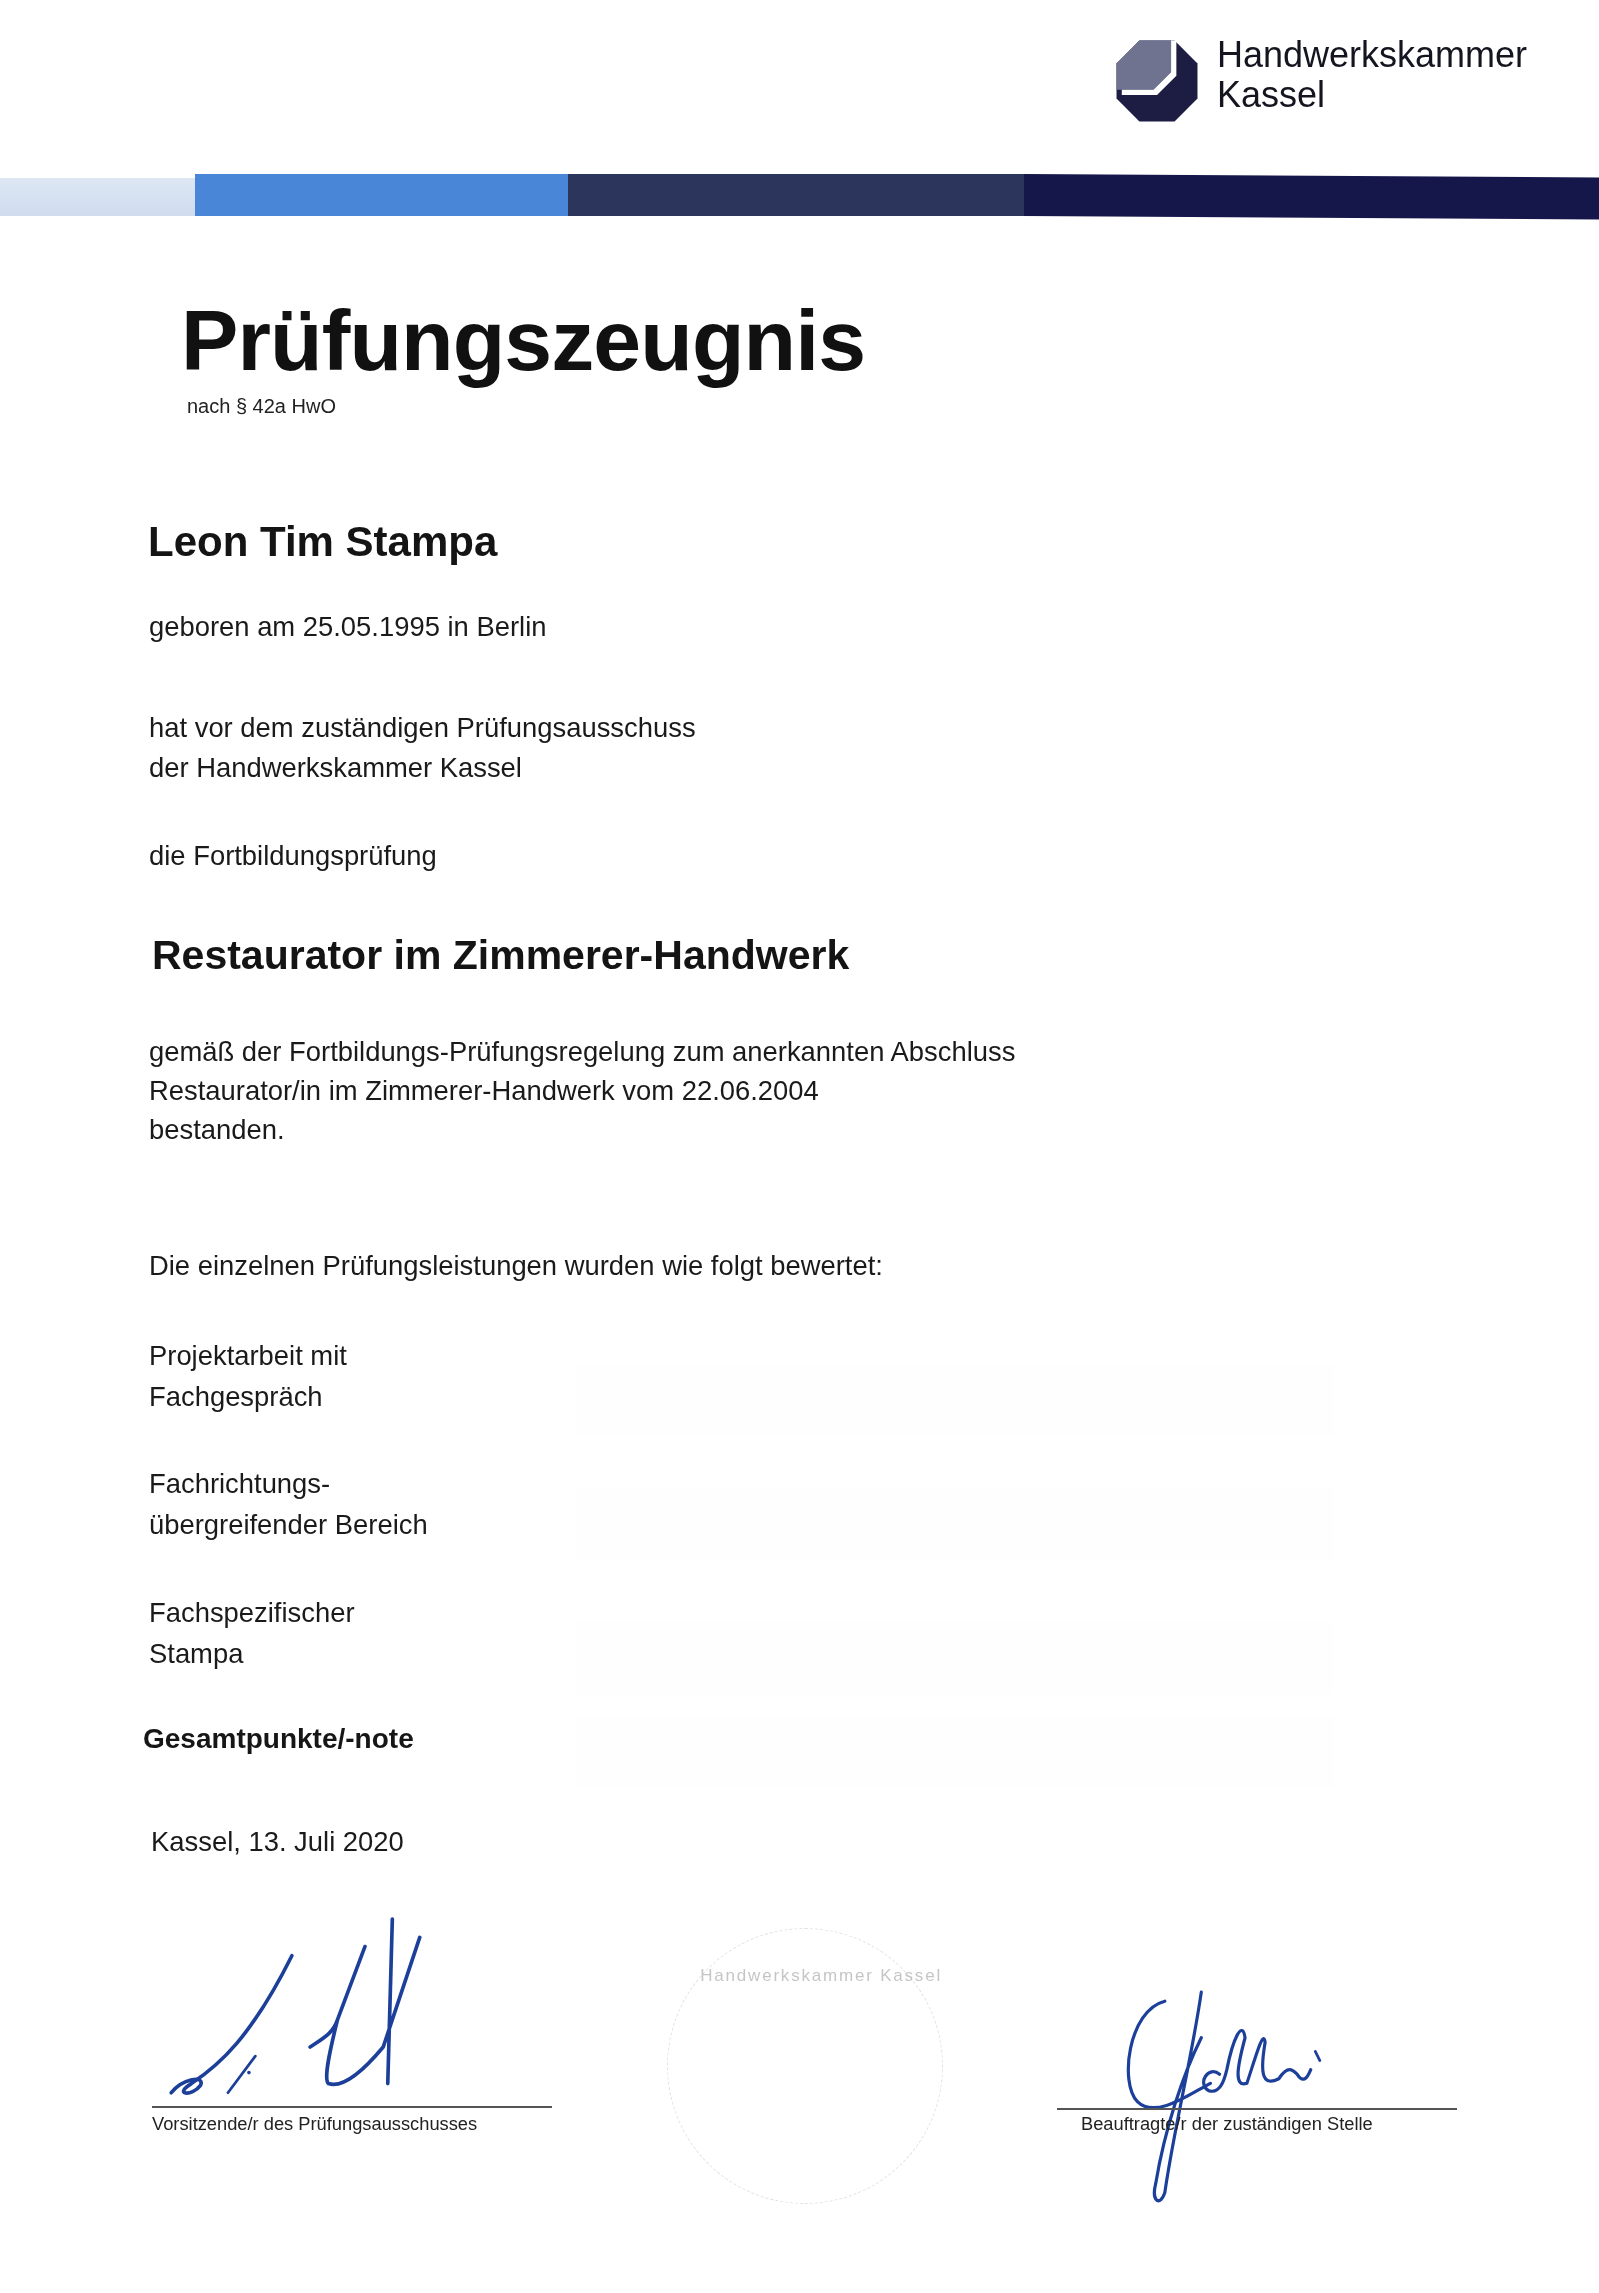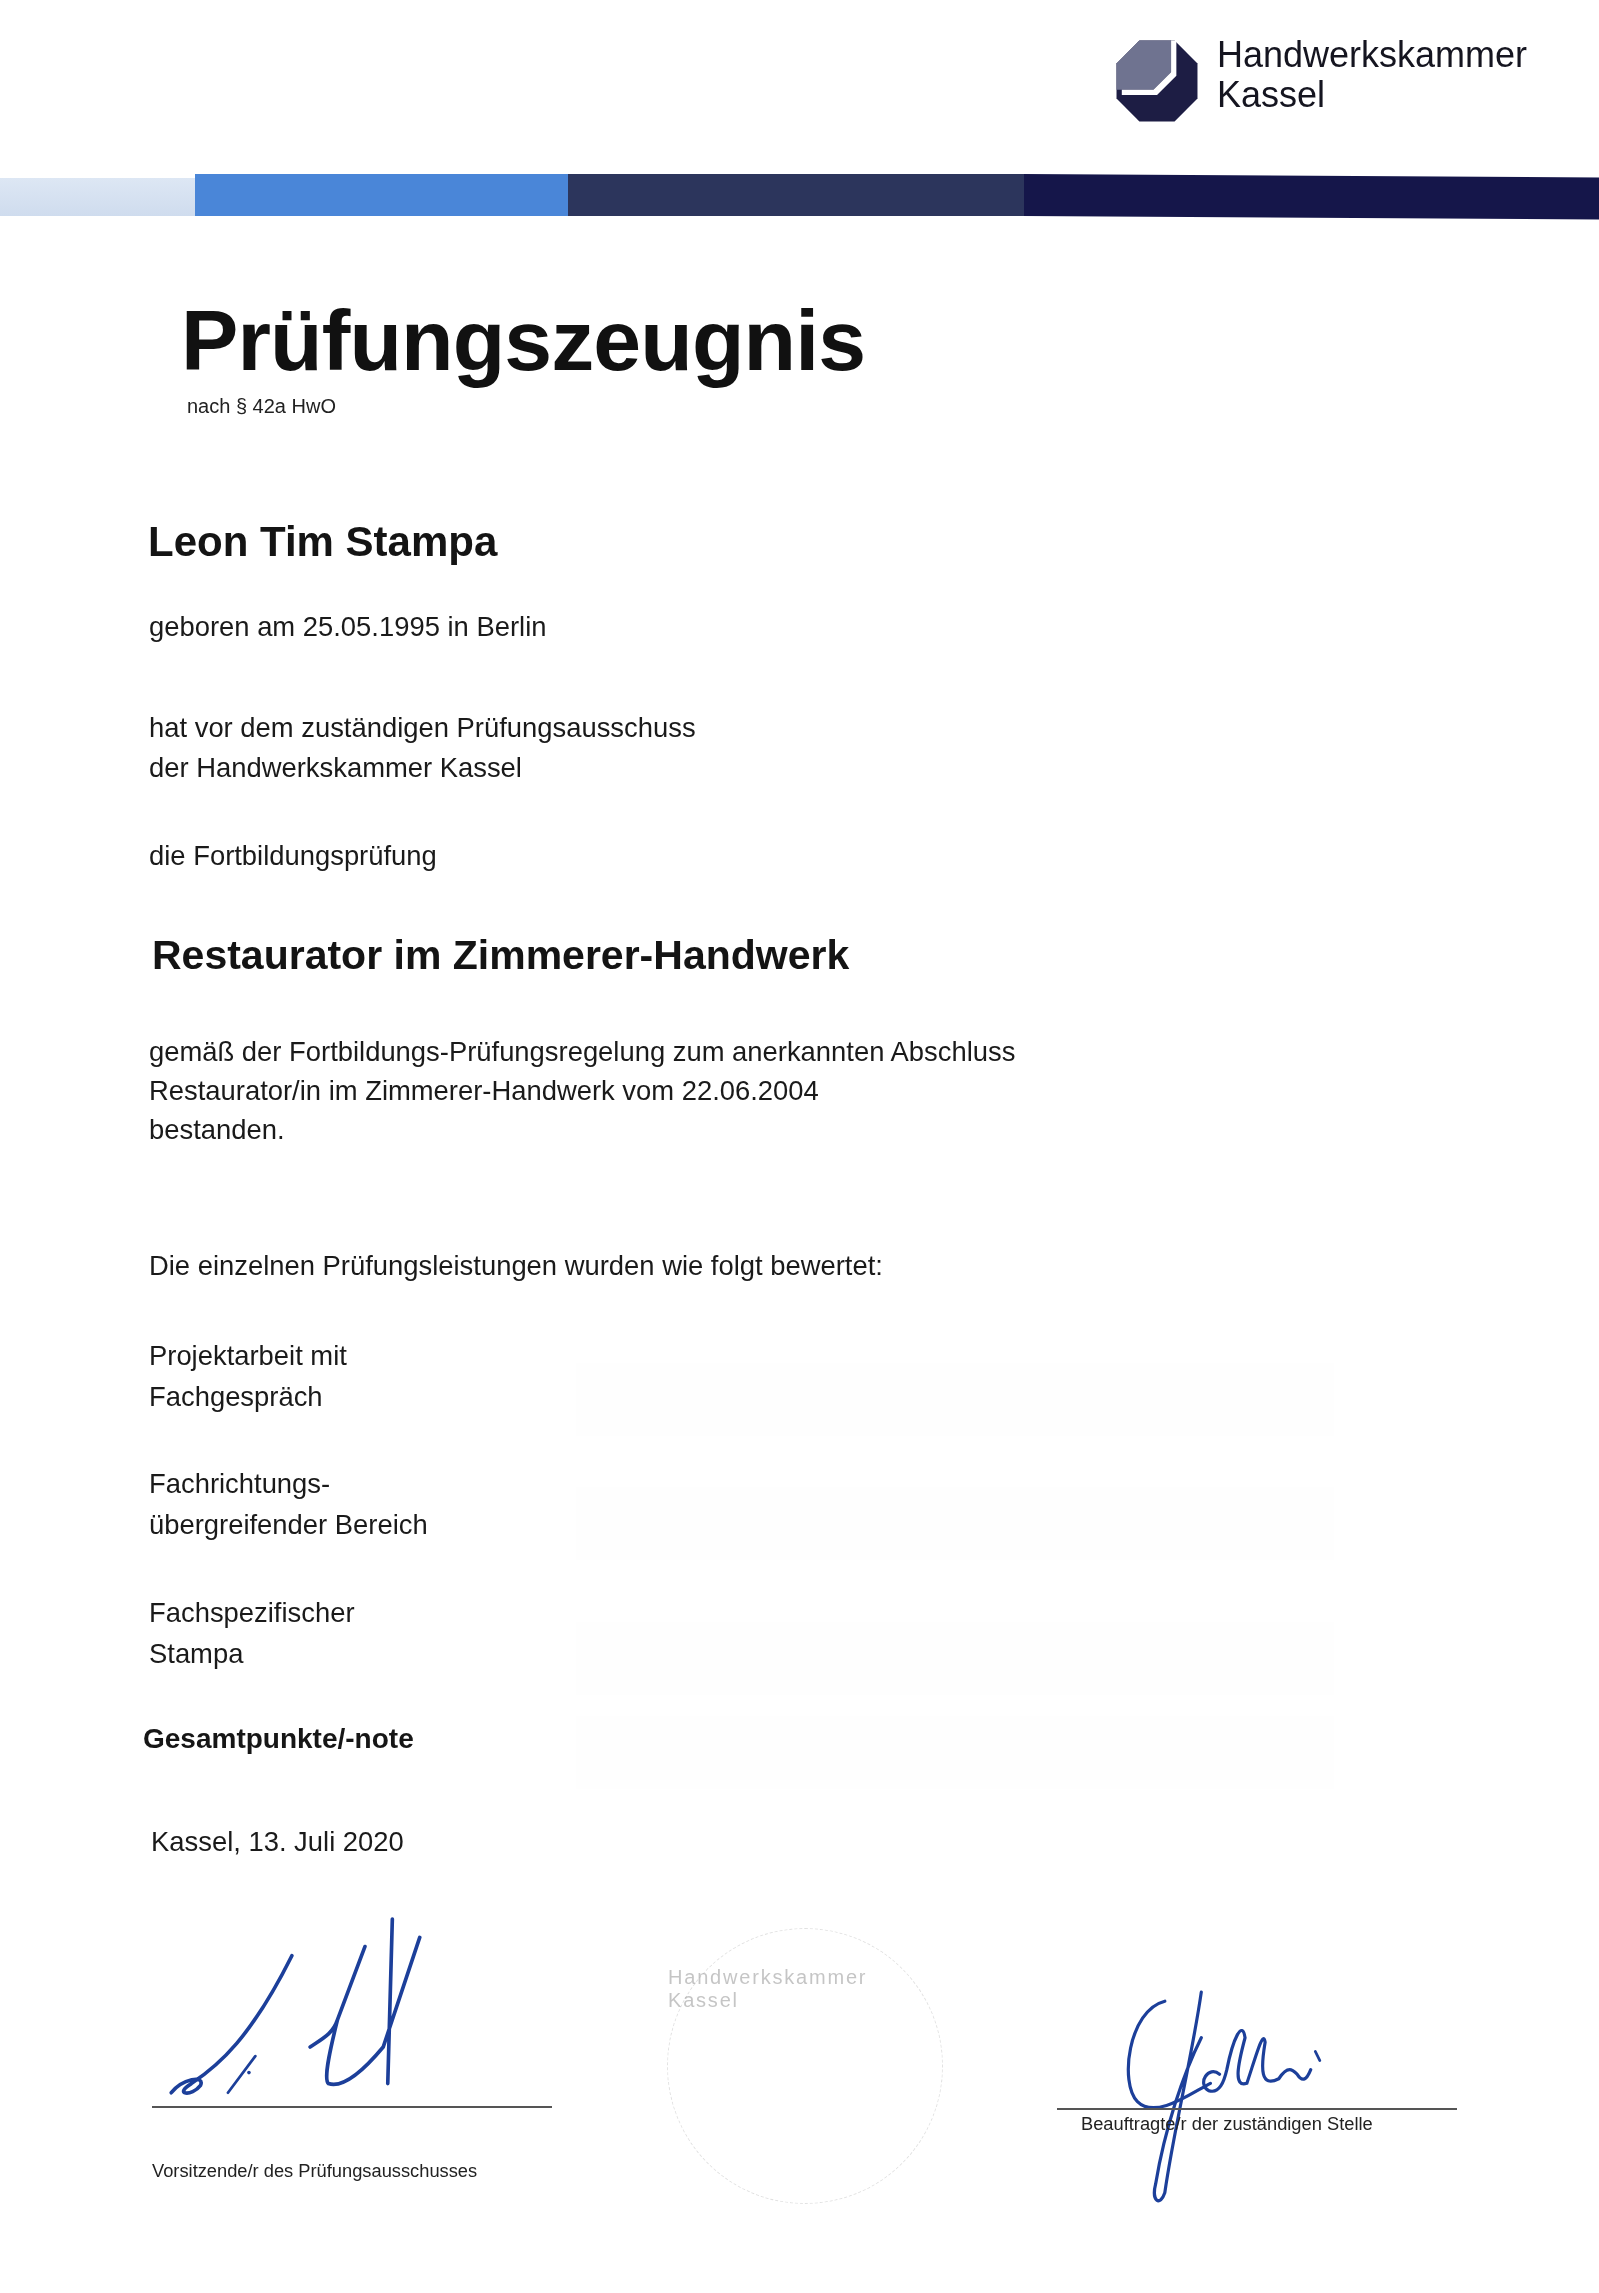--- a/index.html
+++ b/index.html
@@ -87,22 +87,22 @@
       font-size: 18.3px; color: #222;
     }
     .signature { overflow: visible; }
 
     .seal {
       left: 667px; top: 1928px; width: 274px; height: 274px;
       border-radius: 50%;
       border: 1.8px dashed rgba(170,170,170,0.35);
     }
     .seal-text {
-      left: 0; right: 0; top: 37px; text-align: left;
-      font-size: 20px; color: rgba(150,150,150,0.55); letter-spacing: 1.8px;
+      left: 0; right: 0; top: 37px; text-align: right;
+      font-size: 17px; color: rgba(150,150,150,0.55); letter-spacing: 1.8px;
     }
   </style>
 </head>
 <body>
 
 <svg class="abs logo-mark" viewBox="0 0 100 100">
   <polygon points="30,4 70,4 96,30 96,70 70,96 30,96 4,70 4,30" fill="#1d1d44"></polygon>
   <polygon points="30,4 66,4 66,40 46,60 10,60 4,60 4,30" fill="#6f7390"></polygon>
   <polygon points="66,4 72,4 72,44 50,66 10,66 10,60 46,60 66,40" fill="#ffffff"></polygon>
 </svg>
@@ -158,21 +158,21 @@
 
 <div class="abs place-date">Kassel, 13. Juli 2020</div>
 
 <svg class="abs signature" style="left:164px; top:1919px; width:274px; height:183px;" viewBox="0 0 300 200">
   <path d="M8,190 C20,175 45,170 40,182 C30,195 10,192 30,180 C60,160 95,130 140,40" fill="none" stroke="#1c3f9a" stroke-width="4" stroke-linecap="round"></path>
   <path d="M70,190 L100,150" fill="none" stroke="#1c3f9a" stroke-width="3" stroke-linecap="round"></path>
   <circle cx="93" cy="168" r="2" fill="#1c3f9a"></circle>
   <path d="M160,140 C175,130 185,125 190,110 L220,30 M190,110 C180,150 175,175 180,180 C195,185 215,170 240,140 L280,20 M250,0 L245,180" fill="none" stroke="#1c3f9a" stroke-width="4" stroke-linecap="round"></path>
 </svg>
 <div class="abs sig-line" style="left:152px; top:2106px; width:400px;"></div>
-<div class="abs sig-caption" style="left:152px; top:2113px;margin-top:47px;">Vorsitzende/r des Prüfungsausschusses</div>
+<div class="abs sig-caption" style="left:152px; top:2113px;">Vorsitzende/r des Prüfungsausschusses</div>
 
 <div class="abs seal">
   <div class="abs seal-text">Handwerkskammer Kassel</div>
 </div>
 
 <svg class="abs signature" style="left:1110px; top:1983px; width:292px; height:228px;" viewBox="0 0 320 250">
   <path d="M100,10 C90,80 70,160 60,230 C55,245 45,240 50,220 C60,160 80,100 100,60" fill="none" stroke="#1c3f9a" stroke-width="3.5" stroke-linecap="round"></path>
   <path d="M60,20 C20,30 10,110 30,130 C50,150 90,120 110,110" fill="none" stroke="#1c3f9a" stroke-width="3.5" stroke-linecap="round"></path>
   <path d="M120,100 C108,90 95,110 108,118 C120,122 125,108 128,95 C135,60 145,40 148,60 C140,90 135,115 150,110 C160,80 168,50 170,65 C165,95 165,115 185,105 C195,90 200,95 205,100 C210,108 215,108 220,95" fill="none" stroke="#1c3f9a" stroke-width="3.5" stroke-linecap="round"></path>
   <path d="M225,75 L230,85" fill="none" stroke="#1c3f9a" stroke-width="3" stroke-linecap="round"></path>

